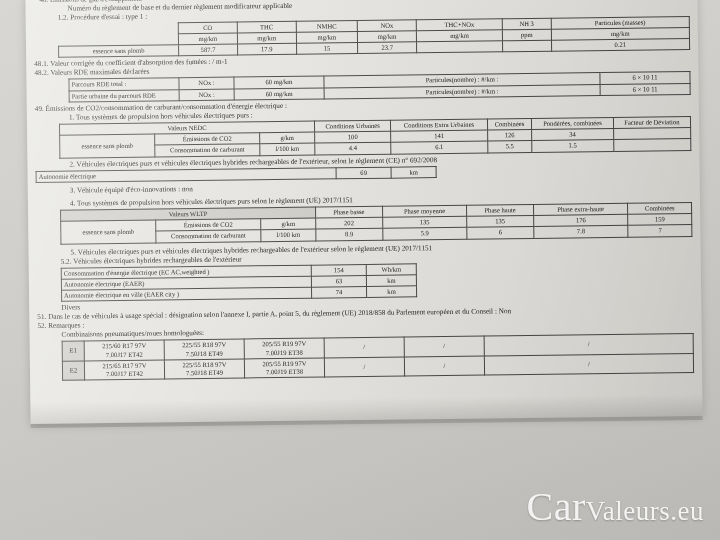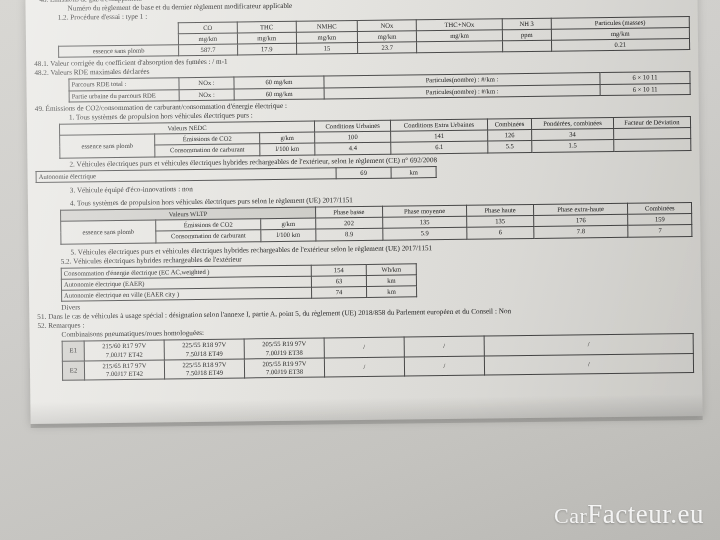--- a/index.html
+++ b/index.html
@@ -68,21 +68,21 @@
   #wm {
     position: absolute;
     right: 16px; bottom: 10px;
     font-family: "Liberation Serif", serif;
     font-size: 27px;
     color: rgba(255,255,255,0.88);
     letter-spacing: 0.5px;
     text-shadow: 0 1px 2px rgba(0,0,0,0.25);
     white-space: nowrap;
   }
-  #wm .big { font-size: 22px; }
+  #wm .big { font-size: 40px; }
   
   #fold {
     position: absolute; left: 0; right: 0; bottom: -4px; height: 26px;
     background: linear-gradient(180deg, rgba(0,0,0,0.0), rgba(0,0,0,0.14));
   }
 </style>
 </head>
 <body>
 
 <div id="page">
@@ -308,15 +308,15 @@
           </tr>
         </tbody>
           </table>
       </div>
 
     </div>
     <div id="fold"></div>
   </div>
 
   <div id="wm">
-    <span class="big">Car</span><span>Facteur.eu</span>
+    <span class="big">Car</span><span>Valeurs.eu</span>
   </div>
 </div>
 
 </body></html>

